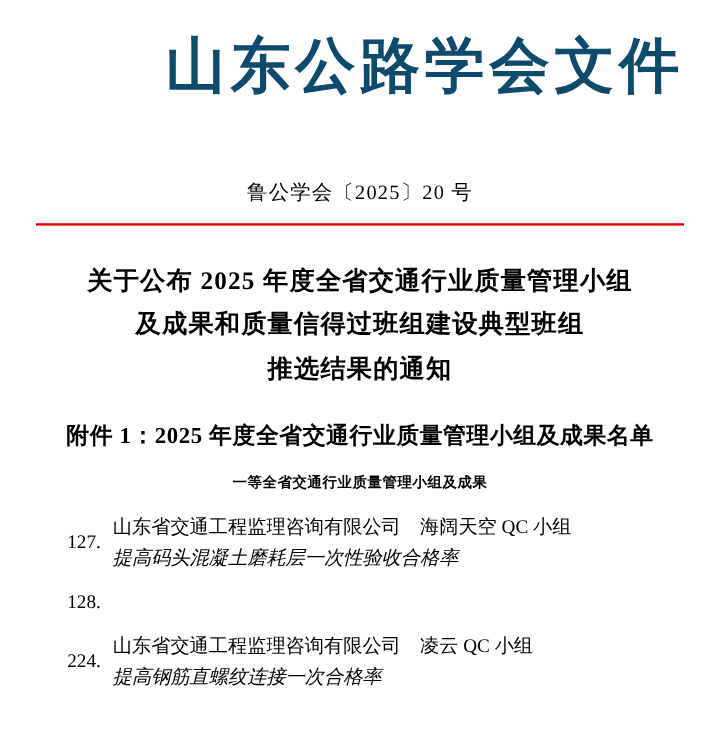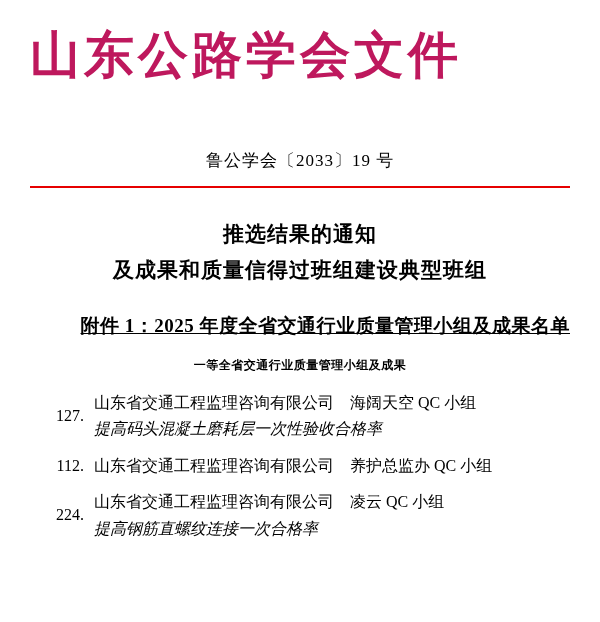--- a/index.html
+++ b/index.html
@@ -16,22 +16,22 @@
   }
   .page {
     position: relative;
     width: 600px;
     height: 622px;
     box-sizing: border-box;
     padding: 0 30px;
   }
   .doc-title {
     margin-top: 24px;
-    text-align: left;
-    color: #be185d;
+    text-align: right;
+    color: #0c4a6e;
     font-weight: bold;
     font-size: 50px;
     letter-spacing: 4px;
     line-height: 1.25;
     font-family: "Liberation Serif", "DejaVu Serif", serif;
     white-space: nowrap;
   }
   .doc-number {
     margin-top: 62px;
     text-align: center;
@@ -53,25 +53,24 @@
     font-weight: bold;
     line-height: 1.75;
     letter-spacing: 1px;
     padding: 0 24px;
   }
   .main-title .line {
     display: block;
   }
   .attachment-title {
     margin-top: 24px;
-    text-align: right;
+    text-align: center;
     font-size: 19px;
     font-weight: bold;
     letter-spacing: 0.5px;
-    text-decoration: underline;
   }
   .section-title {
     margin-top: 18px;
     text-align: center;
     font-size: 12px;
     font-weight: bold;
     letter-spacing: 0.5px;
   }
   .entries {
     margin-top: 16px;
@@ -109,51 +108,49 @@
     font-style: italic;
   }
 </style>
 </head>
 <body>
 
 <div class="page">
 
   <div class="doc-title">山东公路学会文件</div>
 
-  <div class="doc-number">鲁公学会〔2033〕19 号</div>
+  <div class="doc-number">鲁公学会〔2025〕20 号</div>
 
   <div class="red-rule"></div>
 
   <div class="main-title">
+    <span class="line">关于公布 2025 年度全省交通行业质量管理小组</span>
+    <span class="line">及成果和质量信得过班组建设典型班组</span>
     <span class="line">推选结果的通知</span>
-    <span class="line">及成果和质量信得过班组建设典型班组</span>
   </div>
 
   <div class="attachment-title">附件 1：2025 年度全省交通行业质量管理小组及成果名单</div>
 
   <div class="section-title">一等全省交通行业质量管理小组及成果</div>
 
   <div class="entries">
 
     <div class="entry">
       <div class="entry-num">127.</div>
       <div class="entry-body">
         <span class="entry-line1">
           <span class="entry-org">山东省交通工程监理咨询有限公司</span><span class="entry-group">海阔天空 QC 小组</span>
         </span>
         <span class="entry-line2">提高码头混凝土磨耗层一次性验收合格率</span>
       </div>
     </div>
 
     <div class="entry">
-      <div class="entry-num">112.</div>
+      <div class="entry-num">128.</div>
       <div class="entry-body">
-        <span class="entry-line1">
-          <span class="entry-org">山东省交通工程监理咨询有限公司</span><span class="entry-group">养护总监办 QC 小组</span>
-        </span>
       </div>
     </div>
 
     <div class="entry">
       <div class="entry-num">224.</div>
       <div class="entry-body">
         <span class="entry-line1">
           <span class="entry-org">山东省交通工程监理咨询有限公司</span><span class="entry-group">凌云 QC 小组</span>
         </span>
         <span class="entry-line2">提高钢筋直螺纹连接一次合格率</span>

